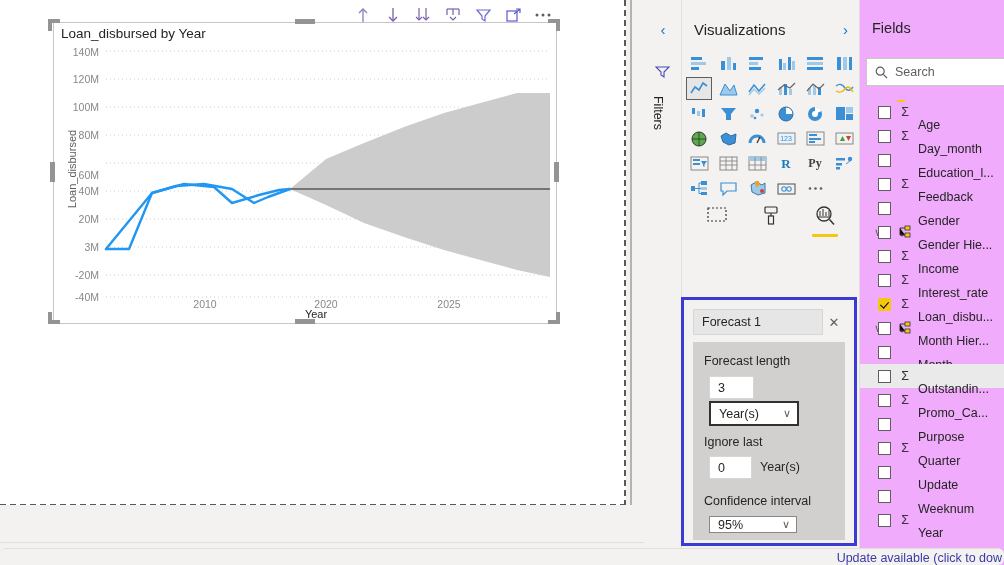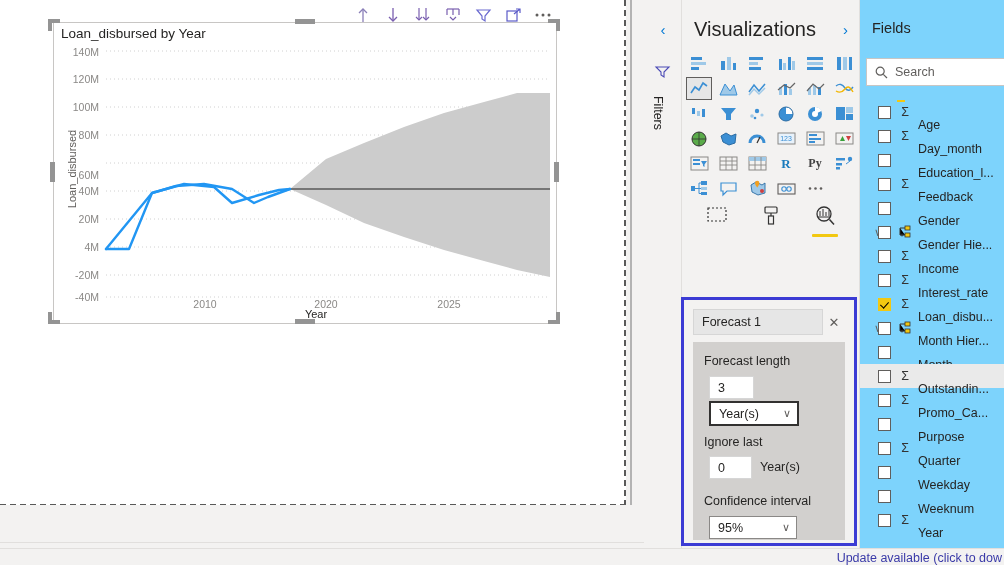--- a/index.html
+++ b/index.html
@@ -100,21 +100,21 @@
 
   
   #viz-pane {
     position:absolute; left:682px; top:0; width:178px; height:565px;
     background:#f3f2f1; border-right:1px solid #e1dfdd;
   }
   #viz-header {
     position:absolute; left:0; top:14px; width:178px; height:30px;
     display:flex; align-items:center;
   }
-  #viz-title { font-size:20px; color:#252423; margin-left:12px; flex:1; }
+  #viz-title { font-size:15px; color:#252423; margin-left:12px; flex:1; }
   #viz-expand { color:#0078d4; font-size:15px; margin-right:12px; cursor:pointer; }
 
   #viz-icon-grid {
     position:absolute; left:685px; top:52px; width:176px; height:145px;
     display:grid; grid-template-columns:repeat(6, 28px); grid-auto-rows:24px;
     column-gap:1px; row-gap:1px; padding-left:1px; z-index:3;
   }
   .viz-icon {
     width:26px; height:23px; display:flex; align-items:center; justify-content:center;
     cursor:pointer; border:1px solid transparent;
@@ -166,21 +166,21 @@
     position:absolute; background:#ffffff; border:1px solid #8a8886;
     display:flex; align-items:center; padding-left:8px; padding-right:6px;
     font-size:12.5px; color:#252423; cursor:pointer;
   }
   .f-dropdown.focused { border:2px solid #323130; }
   .f-dropdown .chev { margin-left:auto; color:#605e5c; font-size:11px; }
 
   
   #fields-pane {
     position:absolute; left:860px; top:0; width:144px; height:565px;
-    background:#7dd3fc;
+    background:#f0abfc;
   }
   #fields-title {
     position:absolute; left:12px; top:20px; font-size:14.5px; color:#252423;
   }
   #fields-search-box {
     position:absolute; left:866px; top:58px; width:150px; height:28px;
     background:#ffffff; border:1px solid #c8c6c4;
     display:flex; align-items:center; padding-left:8px; gap:7px; z-index:3;
   }
   #fields-search-text { font-size:12.5px; color:#605e5c; }
@@ -215,21 +215,21 @@
   .field-icon.spacer { width:16px; }
   .field-name { font-size:12.5px; color:#252423; white-space:nowrap;margin-top:26px; }
 
   #fields-top-tick {
     position:absolute; left:37px; top:100px; width:8px; height:2px; background:#f2c811;
   }
 
   
   #status-bar {
     position:absolute; left:0; top:548px; width:1004px; height:17px;
-    background:#f3f2f1; border-top:1px solid #e1dfdd;
+    background:#f3f2f1; border-top:1px solid #e1dfdd;border-radius:6px;
   }
   #update-available {
     position:absolute; right:0; top:0px; height:17px;
     display:flex; align-items:center; padding-right:2px;
     font-size:12.5px; color:#3a3aa8; white-space:nowrap; cursor:pointer;
   }
 </style>
 </head>
 <body>
 
@@ -267,21 +267,21 @@
       <path d="M 52,226 L 98,170 L 130,161 L 160,164 L 178,180 L 205,172 L 225,167 L 236,166" fill="none" stroke="#2196f3" stroke-width="2.4" stroke-linejoin="round" stroke-linecap="round"></path>
     </svg>
 
     <div class="yaxis-label" style="left:5px;  top:23px;">140M</div>
     <div class="yaxis-label" style="left:5px;  top:50px;">120M</div>
     <div class="yaxis-label" style="left:5px;  top:78px;">100M</div>
     <div class="yaxis-label" style="left:5px;  top:106px;">80M</div>
     <div class="yaxis-label" style="left:5px;  top:146px;">60M</div>
     <div class="yaxis-label" style="left:5px;  top:162px;">40M</div>
     <div class="yaxis-label" style="left:5px;  top:190px;">20M</div>
-    <div class="yaxis-label" style="left:5px;  top:218px;">4M</div>
+    <div class="yaxis-label" style="left:5px;  top:218px;">3M</div>
     <div class="yaxis-label" style="left:5px;  top:246px;">-20M</div>
     <div class="yaxis-label" style="left:5px;  top:268px;">-40M</div>
 
     <div class="xaxis-label" style="left:131px; top:275px;">2010</div>
     <div class="xaxis-label" style="left:252px; top:275px;">2020</div>
     <div class="xaxis-label" style="left:375px; top:275px;">2025</div>
 
     <div id="y-axis-title">Loan_disbursed</div>
     <div id="x-axis-title">Year</div>
   </div>
@@ -636,21 +636,21 @@
     <div class="f-dropdown focused" style="left:16px; top:59px; width:90px; height:25px;">
       <span>Year(s)</span>
       <span class="chev">∨</span>
     </div>
 
     <div class="f-label" style="left:11px; top:93px;">Ignore last</div>
     <div class="f-textbox" style="left:16px; top:114px; width:43px; height:23px;">0</div>
     <div class="f-label" style="left:67px; top:118px;">Year(s)</div>
 
     <div class="f-label" style="left:11px; top:152px;">Confidence interval</div>
-    <div class="f-dropdown" style="left:16px; top:174px; width:88px; height:23px;">
+    <div class="f-dropdown" style="left:16px; top:174px; width:88px; height:17px;">
       <span>95%</span>
       <span class="chev">∨</span>
     </div>
   </div>
 </div>
 
 <div id="fields-pane">
   <div id="fields-title">Fields</div>
   <div id="fields-top-tick"></div>
   <div id="fields-list">
@@ -741,21 +741,21 @@
         <span class="field-name">Purpose</span>
       </div>
       <div class="field-row">
         <span class="field-check"></span>
         <span class="field-icon">Σ</span>
         <span class="field-name">Quarter</span>
       </div>
       <div class="field-row">
         <span class="field-check"></span>
         <span class="field-icon spacer"></span>
-        <span class="field-name">Weekday</span>
+        <span class="field-name">Update</span>
       </div>
       <div class="field-row">
         <span class="field-check"></span>
         <span class="field-icon spacer"></span>
         <span class="field-name">Weeknum</span>
       </div>
       <div class="field-row">
         <span class="field-check"></span>
         <span class="field-icon">Σ</span>
         <span class="field-name">Year</span>

